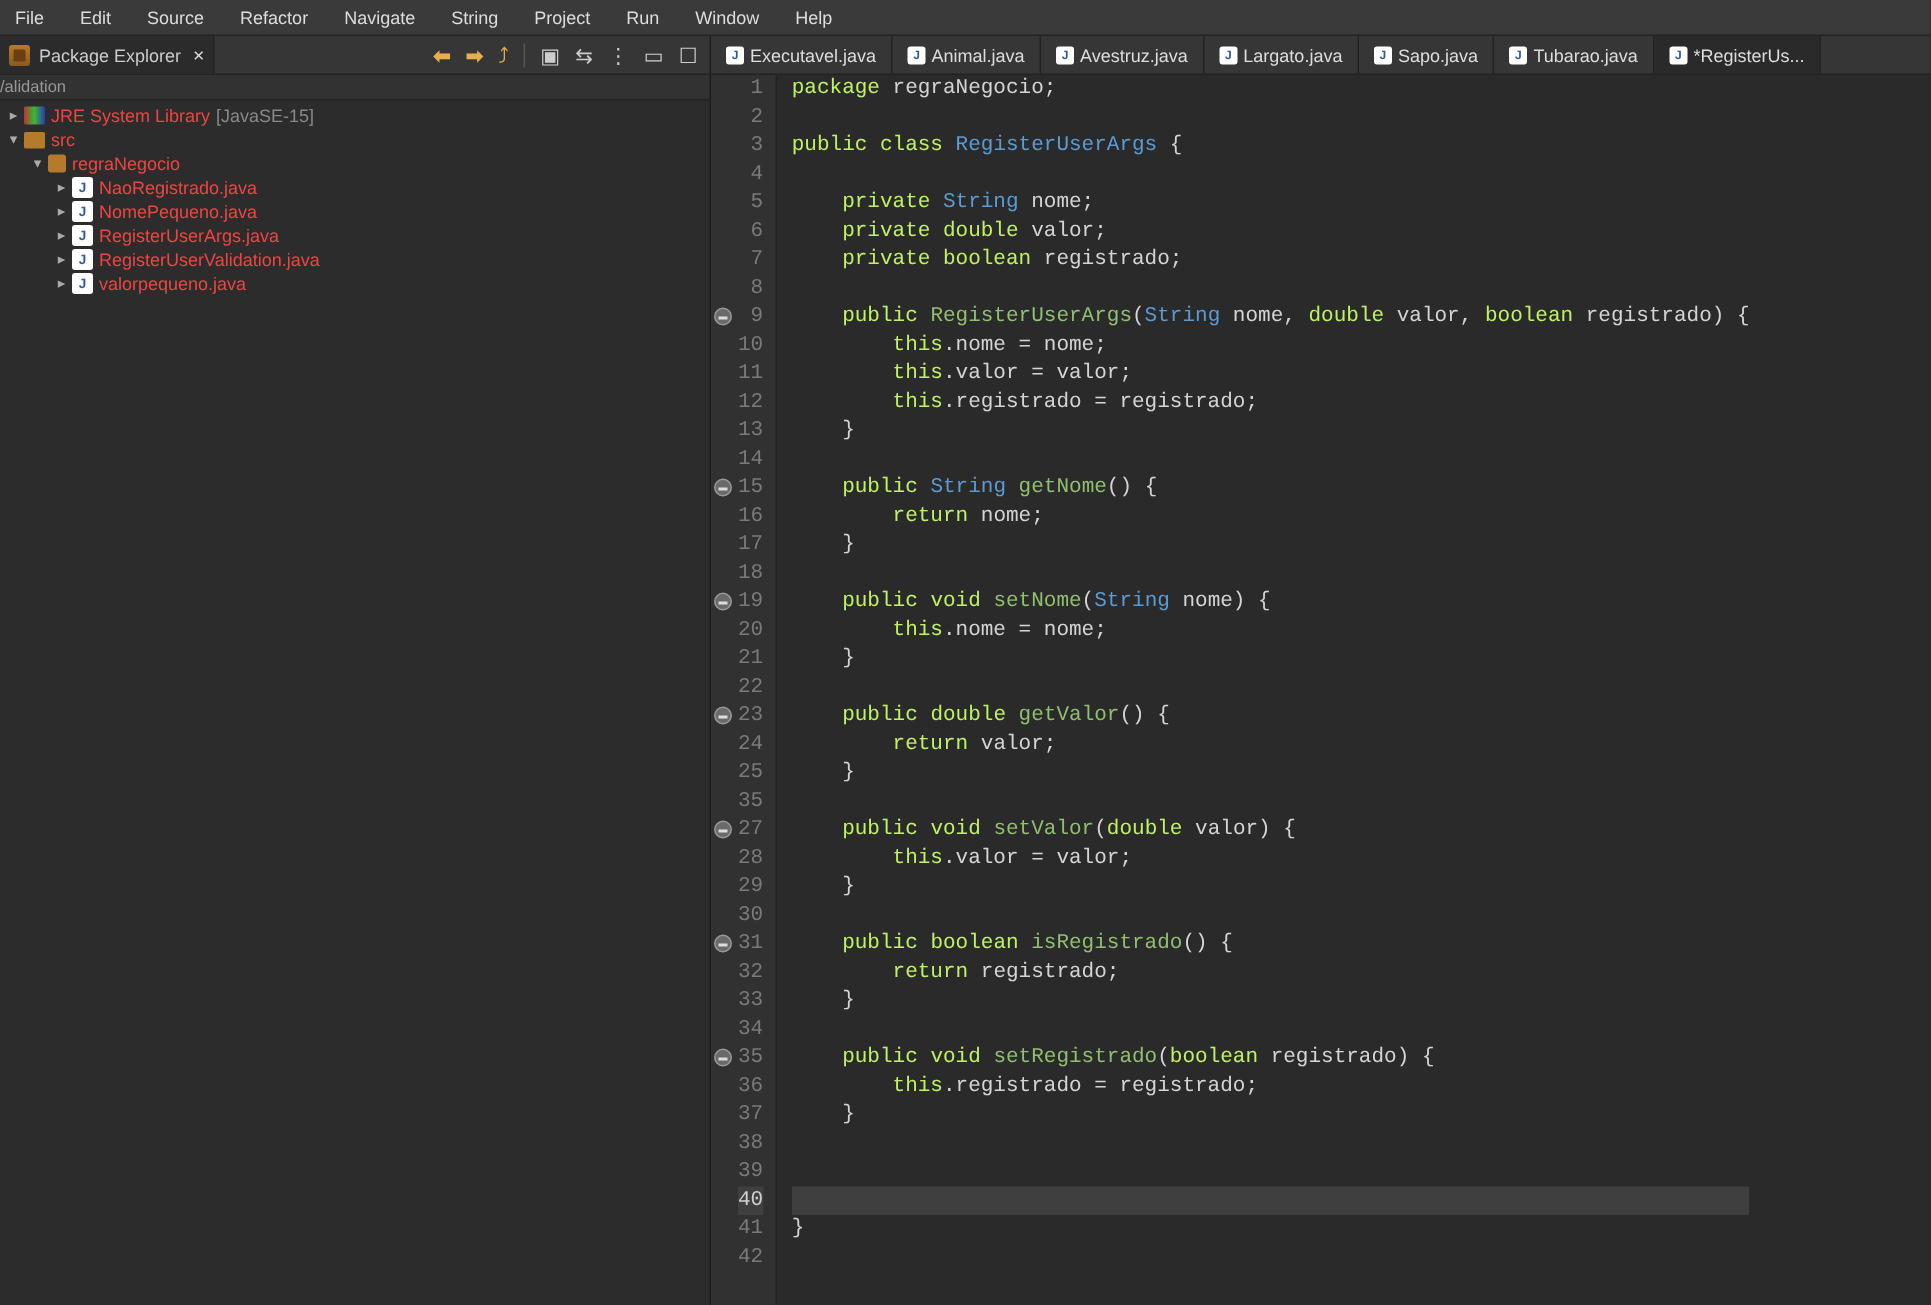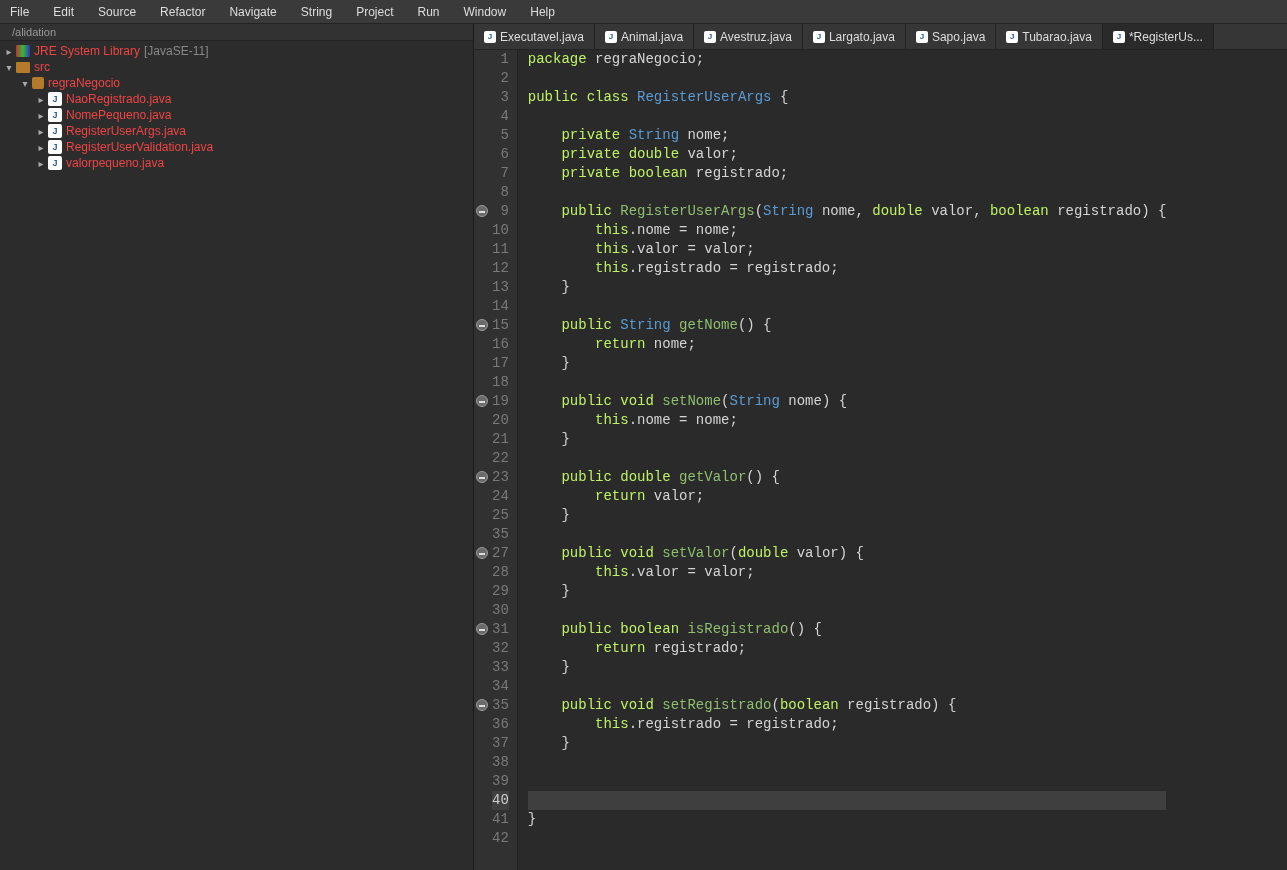--- a/index.html
+++ b/index.html
@@ -84,21 +84,21 @@
     gap: 10px;
     color: #bbb;
   }
   .view-toolbar span { font-size: 14px; cursor: default; }
   .arrow-left,.arrow-right { color: #e8b04a; font-weight:bold; }
   .home-icon { color:#e8b04a; }
   .divider { width:1px; height:16px; background:#555; }
   .focus-icon,.link-icon,.menu-icon,.min-icon,.max-icon { color:#ccc; font-size:12px; }
   .breadcrumb {
     background: #323232;
-    padding: 2px 12px;
+    padding: 2px 0;
     color: #999;
     font-size: 11px;
     border-bottom: 1px solid #222;
   }
   .tree {
     flex: 1;
     overflow: auto;
     padding-top: 2px;
   }
   .tree ul { list-style: none; }
@@ -212,28 +212,46 @@
     <div class="menu-item">String</div>
     <div class="menu-item">Project</div>
     <div class="menu-item">Run</div>
     <div class="menu-item">Window</div>
     <div class="menu-item">Help</div>
   </div>
 
 <div class="workspace">
 
   <div class="left-pane">
+    <div class="view-tabbar">
+      <div class="view-tab">
+        <span class="pkg-icon"></span>
+        <span>Package Explorer</span>
+        <span class="close">×</span>
+      </div>
+      <div class="view-toolbar">
+        <span class="arrow-left">⬅</span>
+        <span class="arrow-right">➡</span>
+        <span class="home-icon">⤴</span>
+        <span class="divider"></span>
+        <span class="focus-icon">▣</span>
+        <span class="link-icon">⇆</span>
+        <span class="menu-icon">⋮</span>
+        <span class="min-icon">▭</span>
+        <span class="max-icon">☐</span>
+      </div>
+    </div>
     <div class="breadcrumb">/alidation</div>
     <div class="tree">
       <ul>
         <li style="padding-left:2px">
           <span class="twisty">▸</span>
           <span class="lib-icon"></span>
           <span class="node-label">JRE System Library</span>
-          <span class="jre-extra">[JavaSE-11]</span>
+          <span class="jre-extra">[JavaSE-15]</span>
         </li>
         <li style="padding-left:2px">
           <span class="twisty">▾</span>
           <span class="folder-icon"></span>
           <span class="node-label">src</span>
         </li>
         <li style="padding-left:18px">
           <span class="twisty">▾</span>
           <span class="pkg-node-icon"></span>
           <span class="node-label">regraNegocio</span>

